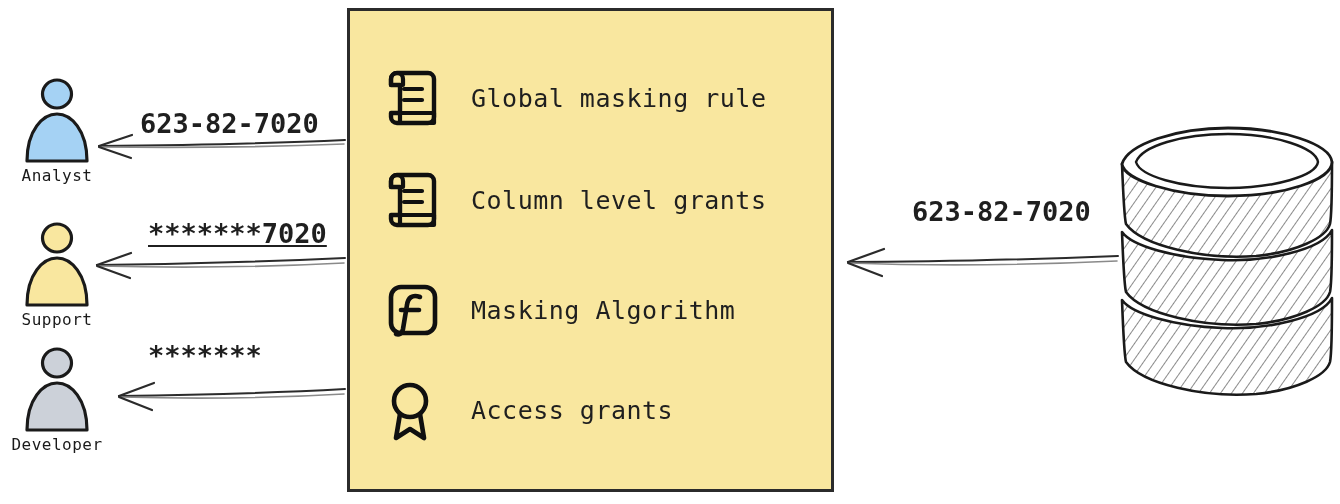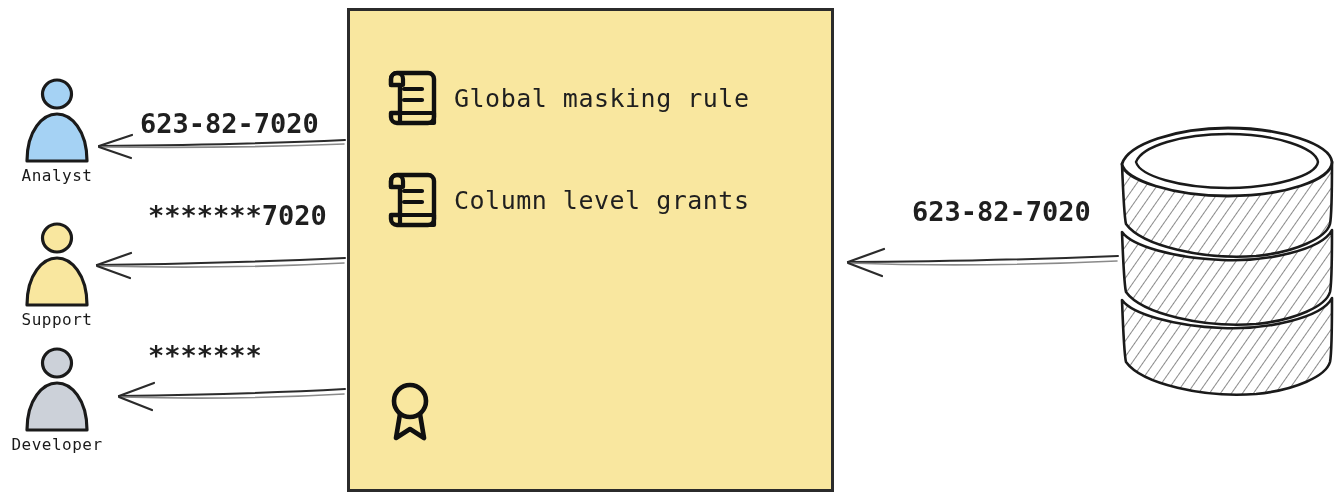--- a/index.html
+++ b/index.html
@@ -50,41 +50,41 @@
   .flow-label {
     position: absolute;
     font-family: "DejaVu Sans Mono", monospace;
     font-size: 27px;
     font-weight: bold;
     color: #1f1f1f;
     letter-spacing: 0px;
     white-space: nowrap;
   }
   #label-analyst   { left: 140px; top: 108px; }
-  #label-support   { left: 148px; top: 200px; }
+  #label-support   { left: 148px; top: 218px; text-decoration: underline; }
   #label-developer { left: 148px; top: 340px; }
   #label-source    { left: 912px; top: 196px; }
 
   
   #policy-panel {
     position: absolute;
     left: 347px;
     top: 8px;
     width: 487px;
     height: 484px;
     background: #f9e79f;
     border: 3px solid #2b2b2b;
     box-sizing: border-box;
   }
   .policy-row {
     position: absolute;
     left: 34px;
     display: flex;
     align-items: center;
-    gap: 12px;
+    gap: 29px;
     justify-content: center;
   }
   #policy-row-0 { top: 56px; }
   #policy-row-1 { top: 158px; }
   #policy-row-2 { top: 268px; }
   #policy-row-3 { top: 368px; }
 
   .policy-icon {
     width: 58px;
     height: 62px;
@@ -203,28 +203,39 @@
         <path d="M13 6 h31 a6 6 0 0 1 6 6 v38 a6 6 0 0 1 -6 6 h-31 a6 6 0 0 1 -6 -6 v-4 h9 v-28 h-9 v-6 a6 6 0 0 1 6 -6 z" fill="none" stroke="#101010" stroke-width="4.4" stroke-linejoin="round"></path>
         <path d="M7 12 a6 6 0 0 1 6 -6 a6 6 0 0 1 6 6 v6 h-12 z" fill="none" stroke="#101010" stroke-width="4.2" stroke-linejoin="round"></path>
         <line x1="20" y1="22" x2="38" y2="22" stroke="#101010" stroke-width="4.2" stroke-linecap="round"></line>
         <line x1="20" y1="33" x2="38" y2="33" stroke="#101010" stroke-width="4.2" stroke-linecap="round"></line>
         <path d="M16 46 h34 v10 h-34 z" fill="none" stroke="#101010" stroke-width="4.2" stroke-linejoin="round"></path>
       </svg>
     </span>
     <span class="policy-text">Column level grants</span>
   </div>
 
+  <div class="policy-row" id="policy-row-2">
+    <span class="policy-icon">
+      <svg viewBox="0 0 58 62" width="58" height="62">
+        <rect x="7" y="8" width="44" height="46" rx="10" ry="10" fill="none" stroke="#101010" stroke-width="4.6"></rect>
+        <path d="M36 18 c -8 -3 -12 1 -13 8 l -4 24 c -1 5 -4 6 -7 5" fill="none" stroke="#101010" stroke-width="4.6" stroke-linecap="round"></path>
+        <line x1="17" y1="31" x2="35" y2="31" stroke="#101010" stroke-width="4.6" stroke-linecap="round"></line>
+      </svg>
+    </span>
+    <span class="policy-text">Masking Algorithm</span>
+  </div>
 
   <div class="policy-row" id="policy-row-3">
     <span class="policy-icon">
       <svg viewBox="0 0 58 62" width="58" height="62">
         <circle cx="26" cy="22" r="16" fill="none" stroke="#101010" stroke-width="4.6"></circle>
         <path d="M16 35 L 12 59 L 26 50 L 40 59 L 36 35" fill="none" stroke="#101010" stroke-width="4.6" stroke-linejoin="round" stroke-linecap="round"></path>
       </svg>
     </span>
+    <span class="policy-text">Access grants</span>
   </div>
 </div>
 
 <div id="database">
   <svg viewBox="0 0 222 286" width="222" height="286">
 
     <path d="M6 182 C 6 182, 8 236, 10 244 C 26 266, 88 280, 140 276 C 180 272, 210 258, 214 244 C 216 234, 216 180, 216 180
              C 206 200, 150 212, 106 210 C 58 208, 16 196, 6 182 Z" fill="url(#hatch)" stroke="#1a1a1a" stroke-width="2.6" stroke-linejoin="round"></path>
 
     <path d="M6 114 C 6 114, 8 166, 10 174 C 26 196, 88 210, 140 206 C 180 202, 210 188, 214 174 C 216 164, 216 112, 216 112

